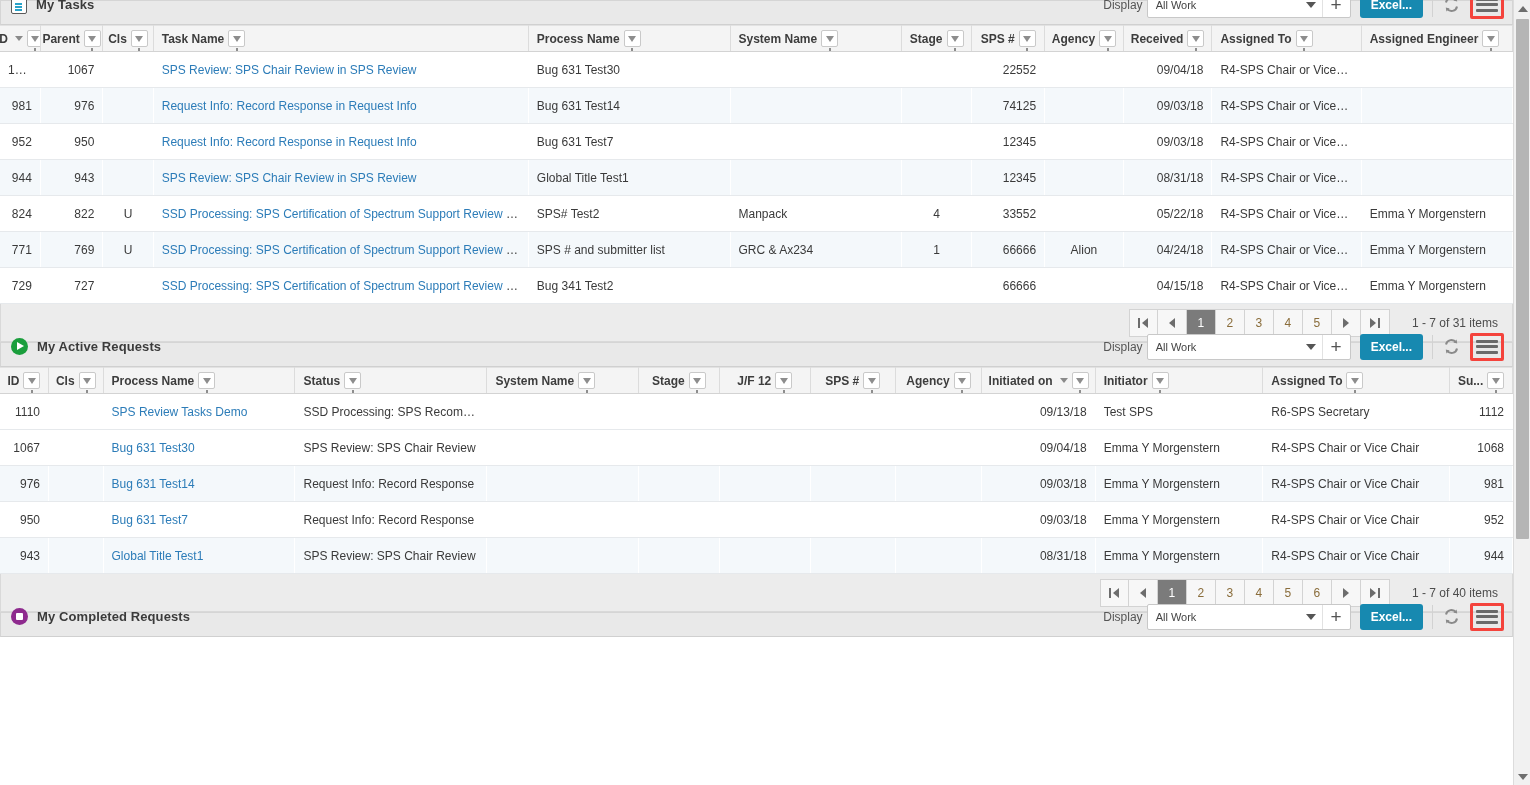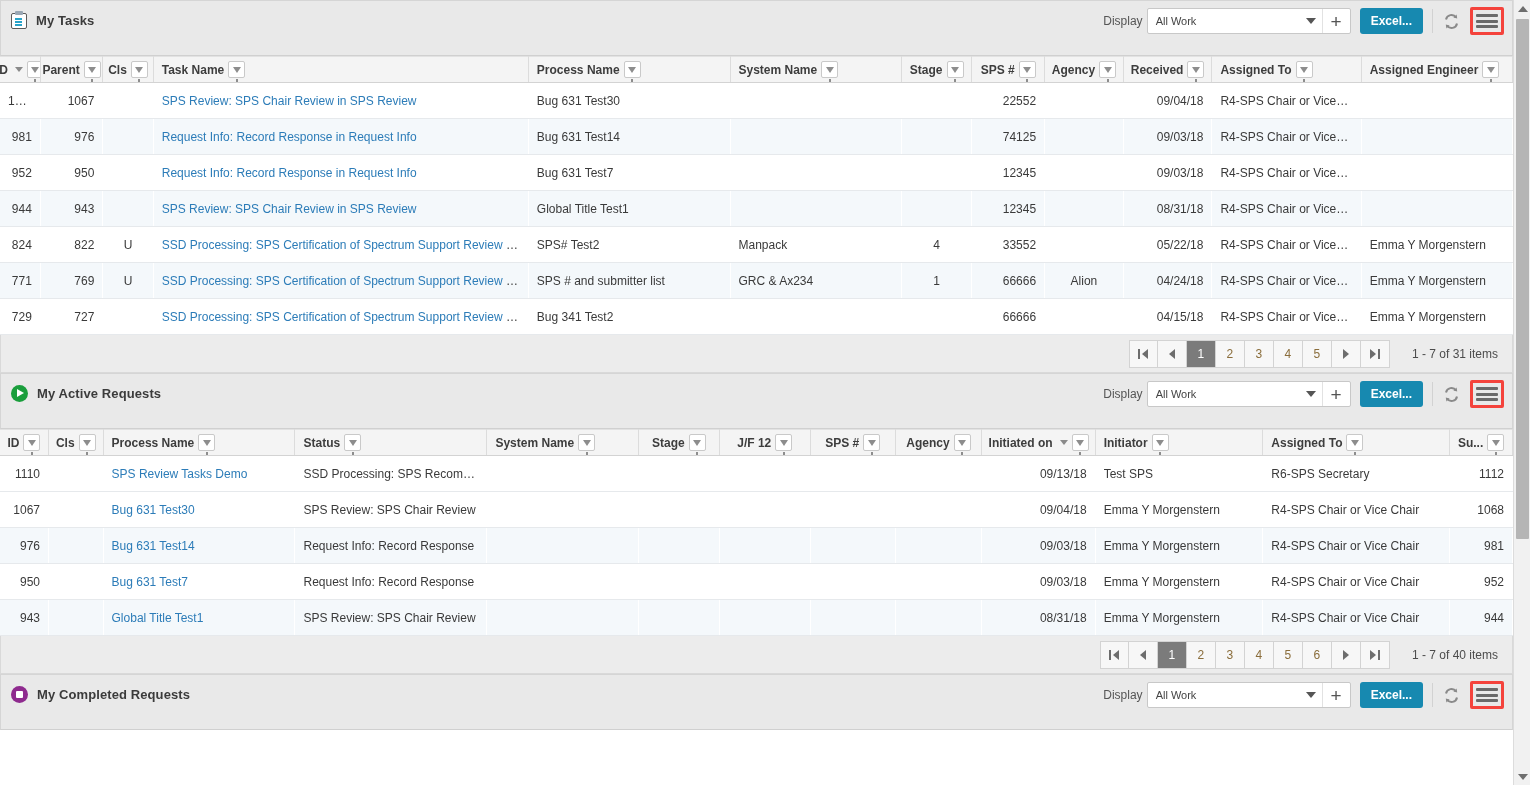--- a/index.html
+++ b/index.html
@@ -21,25 +21,26 @@
     position: absolute;
     left: 0; top: 0;
     width: 1513px;
     height: 785px;
   }
 
   
   .panel { width: 1513px; background:#fff; }
   .panel-head {
     position: relative;
-    height: 56px;
+    height: 25px;
     background: #e9e9e9;
     border: 1px solid #d5d5d5;
     border-bottom: 1px solid #d0d0d0;
     display: flex;
+    align-items: center;
     padding: 0 6px 16px 10px;
   }
   .panel-title {
     display: flex; align-items: center; gap: 9px;
     font-size: 13px; font-weight: bold; color: #3b3b3b;
   }
   .panel-title-text { font-size: 13px; font-weight: bold; color: #3b3b3b; letter-spacing: .1px;}
 
   
   .ico-clipboard {

